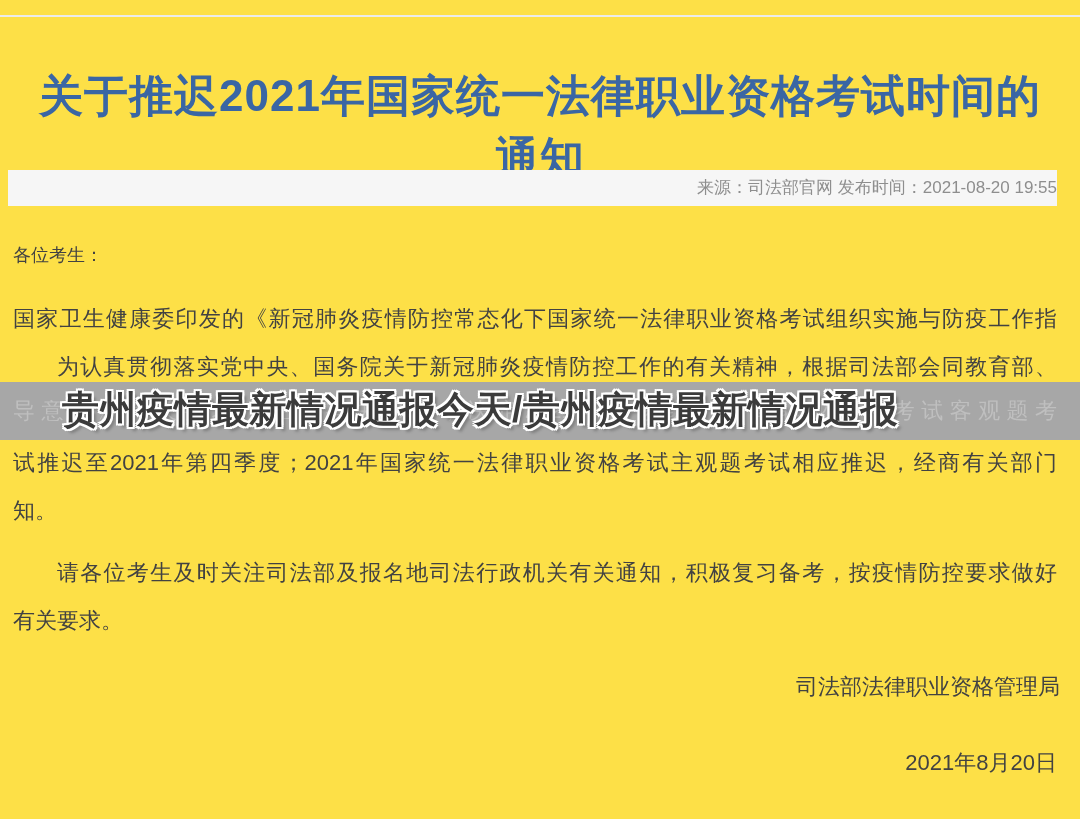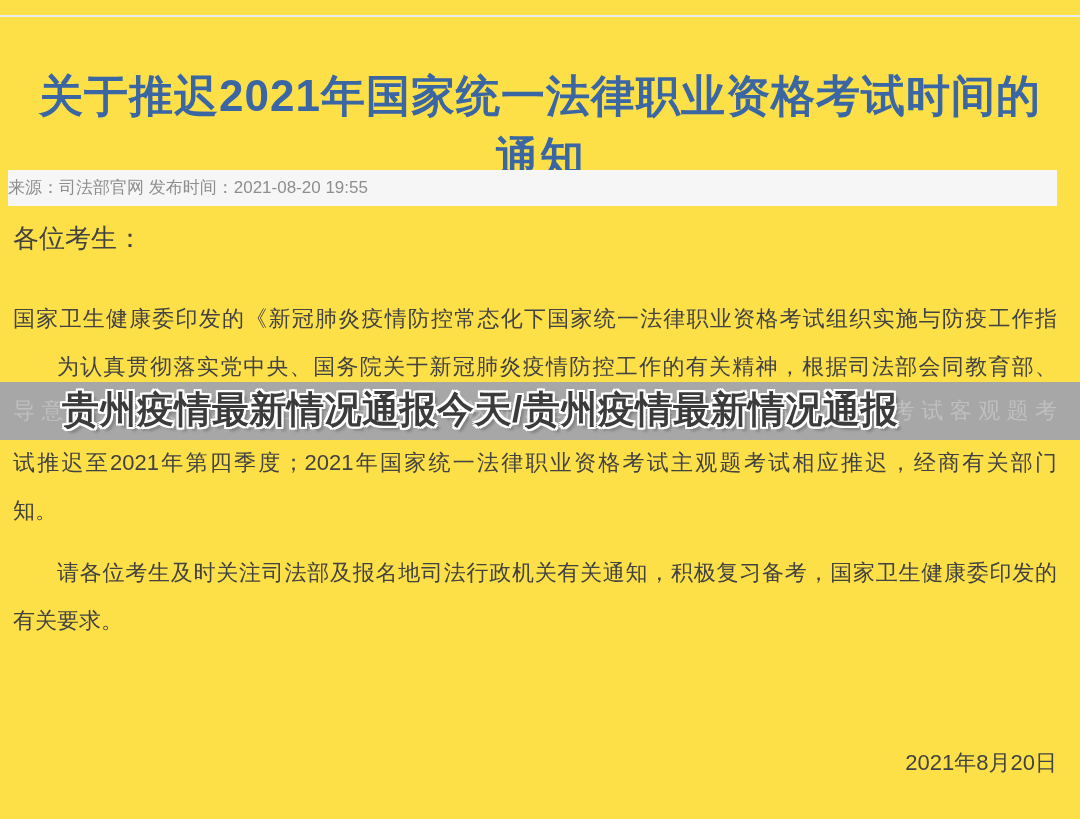--- a/index.html
+++ b/index.html
@@ -29,26 +29,26 @@
     letter-spacing: 1px;
   }
   .meta-band {
     position: absolute;
     top: 170px; left: 8px;
     width: 1049px; height: 36px;
     background: #f6f6f6;
     font-size: 17px;
     line-height: 36px;
     color: #8e8e8e;
-    text-align: left;
+    text-align: right;
   }
   .salutation {
     position: absolute;
-    top: 214px; left: 13px;
-    font-size: 26px;
+    top: 231px; left: 13px;
+    font-size: 18px;
     line-height: 49px;
     color: #424242;
   }
   .para { position: absolute; left: 13px; width: 1044px; }
   .para-1 { top: 295px; }
   .para-2 { top: 549px; }
   .tline {
     font-size: 22px;
     line-height: 48px;
     height: 48px;
@@ -128,26 +128,27 @@
 
   <div class="para para-1">
     <div class="tline">国家卫生健康委印发的《新冠肺炎疫情防控常态化下国家统一法律职业资格考试组织实施与防疫工作指</div>
     <div class="tline first">为认真贯彻落实党中央、国务院关于新冠肺炎疫情防控工作的有关精神，根据司法部会同教育部、</div>
     <div class="tline">导意见》有关要求，经商有关部门，决定2021年国家统一法律职业资格考试客观题考</div>
     <div class="tline">试推迟至2021年第四季度；2021年国家统一法律职业资格考试主观题考试相应推迟，经商有关部门</div>
     <div class="tline last">知。</div>
   </div>
 
   <div class="para para-2">
-    <div class="tline first">请各位考生及时关注司法部及报名地司法行政机关有关通知，积极复习备考，国家卫生健康委印发的</div>
+    <div class="tline first">请各位考生及时关注司法部及报名地司法行政机关有关通知，积极复习备考，按疫情防控要求做好</div>
     <div class="tline last">有关要求。</div>
   </div>
 
   <div class="wm-band">
     <div class="ghost-line">导意见》有关要求，经商有关部门，决定2021年国家统一法律职业资格考试客观题考</div>
   </div>
 
   <div class="watermark">贵州疫情最新情况通报今天/贵州疫情最新情况通报</div>
 
+  <div class="signature">司法部法律职业资格管理局</div>
 
   <div class="date-line">2021年8月20日</div>
 
 </div>
 
 </body></html>

